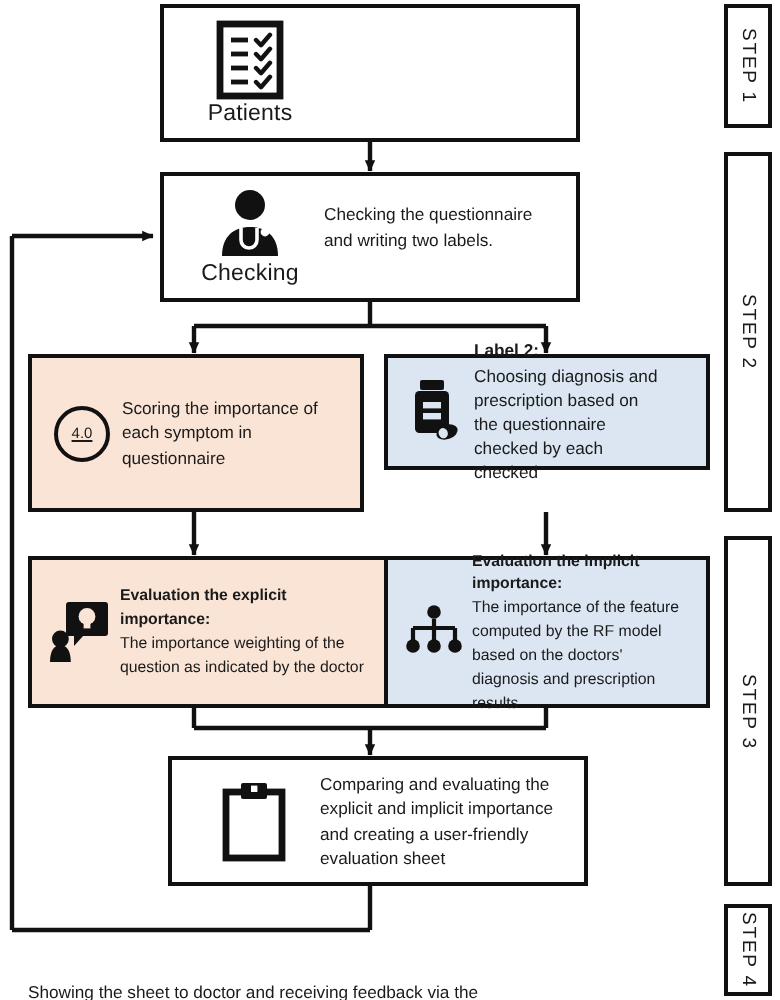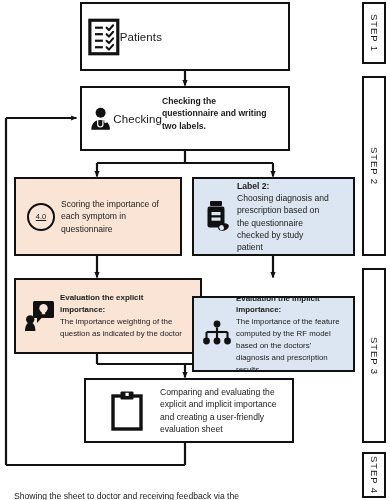--- a/index.html
+++ b/index.html
@@ -47,21 +47,21 @@
     border-width: 2.5px;
   }
   .box.tinted-blue {
     background: #dbe6f2;
     border-width: 2.5px;
   }
 
   .icon-cell {
     flex: 0 0 auto;
     display: flex;
-    flex-direction: row;
+    flex-direction: column;
     align-items: center;
     justify-content: center;
   }
   .icon-label {
     font-size: 11.5px;
     font-weight: 400;
     color: #1a1a1a;
     margin-top: 1px;
     letter-spacing: 0.1px;
     white-space: nowrap;
@@ -182,71 +182,71 @@
   <div class="box" style="left:80px; top:86px; width:210px; height:65px; padding:4px 8px 4px 6px;">
     <div class="icon-cell" style="width:74px;">
       <svg width="38" height="36" viewBox="0 0 38 36">
         <circle cx="19" cy="8.5" r="7.5" fill="#111111"></circle>
         <path d="M5,34 C5,24 11,19.5 19,19.5 C27,19.5 33,24 33,34 Z" fill="#111111"></path>
         <path d="M14.5,20 L14.5,26 A4,4 0 0 0 22.5,26 L22.5,20" fill="none" stroke="#ffffff" stroke-width="1.8"></path>
         <circle cx="26.5" cy="22" r="2.2" fill="#ffffff"></circle>
       </svg>
       <div class="icon-label">Checking</div>
     </div>
-    <div class="text-cell actor-text" style="padding-right:6px; padding-bottom:10px;font-weight:bold;">
+    <div class="text-cell actor-text" style="padding-right:6px; padding-bottom:10px;">
       <span>Checking the questionnaire and writing two labels.</span>
     </div>
   </div>
 
   <div class="box tinted-orange" style="left:14px; top:177px; width:168px; height:79px; padding:5px 7px 5px 5px;">
     <div class="icon-cell" style="width:40px;text-decoration:underline;">
       <div class="badge-circle">
         <span>4.0</span>
       </div>
     </div>
     <div class="text-cell" style="padding-right:4px;">
       <span>Scoring the importance of each symptom in questionnaire</span>
     </div>
   </div>
 
-  <div class="box tinted-blue" style="left:192px; top:177px; width:163px; height:79px; padding:5px 18px 5px 5px;">
+  <div class="box tinted-blue" style="left:192px; top:177px; width:163px; height:58px; padding:5px 18px 5px 5px;">
     <div class="icon-cell" style="width:38px;">
       <svg width="26" height="34" viewBox="0 0 26 34">
         <rect x="5" y="1" width="12" height="5" rx="1" fill="#111111"></rect>
         <rect x="2.5" y="6.5" width="17" height="21" rx="2.2" fill="#111111"></rect>
         <rect x="6.5" y="12" width="9" height="3.2" fill="#dbe6f2"></rect>
         <rect x="6.5" y="17.5" width="9" height="3.2" fill="#dbe6f2"></rect>
         <ellipse cx="18.5" cy="27" rx="5.5" ry="3.6" fill="#111111" transform="rotate(-18 18.5 27)"></ellipse>
         <ellipse cx="16.6" cy="27.6" rx="2.3" ry="2.6" fill="#dbe6f2" transform="rotate(-18 16.6 27.6)"></ellipse>
       </svg>
     </div>
     <div class="text-cell" style="padding-right:4px;">
       <span class="lead">Label 2:</span>
-      <span>Choosing diagnosis and prescription based on the questionnaire checked by study patient</span>
+      <span>Choosing diagnosis and prescription based on the questionnaire checked by each checked</span>
     </div>
   </div>
 
   <div class="box tinted-orange" style="left:14px; top:278px; width:188px; height:76px; padding:5px 6px 5px 4px;">
     <div class="icon-cell" style="width:40px;">
       <svg width="30" height="32" viewBox="0 0 30 32">
         <rect x="8" y="1" width="21" height="17" rx="1.5" fill="#111111"></rect>
         <path d="M12,17.5 L12,23 L17,17.5 Z" fill="#111111"></path>
         <circle cx="18.5" cy="8.2" r="4.2" fill="#fae4d6"></circle>
         <rect x="16.8" y="11.6" width="3.4" height="2.6" fill="#fae4d6"></rect>
         <circle cx="5.2" cy="19.5" r="4.2" fill="#111111"></circle>
         <path d="M0,31 C0,25 2.4,22.5 5.2,22.5 C8,22.5 10.4,25 10.4,31 Z" fill="#111111"></path>
       </svg>
     </div>
     <div class="text-cell" style="font-size:7.9px; line-height:1.5; padding-right:4px;">
       <span class="lead">Evaluation the explicit importance:</span>
       <span>The importance weighting of the question as indicated by the doctor</span>
     </div>
   </div>
 
-  <div class="box tinted-blue" style="left:192px; top:296px; width:163px; height:76px; padding:5px 6px 5px 4px;">
+  <div class="box tinted-blue" style="left:192px; top:278px; width:163px; height:76px; padding:5px 6px 5px 4px;">
     <div class="icon-cell" style="width:38px;">
       <svg width="30" height="28" viewBox="0 0 30 28">
         <circle cx="15" cy="4" r="3.4" fill="#111111"></circle>
         <line x1="15" y1="7.4" x2="15" y2="12" stroke="#111111" stroke-width="2.1"></line>
         <line x1="4.5" y1="12" x2="25.5" y2="12" stroke="#111111" stroke-width="2.1"></line>
         <line x1="4.5" y1="12" x2="4.5" y2="18" stroke="#111111" stroke-width="2.1"></line>
         <line x1="15" y1="12" x2="15" y2="18" stroke="#111111" stroke-width="2.1"></line>
         <line x1="25.5" y1="12" x2="25.5" y2="18" stroke="#111111" stroke-width="2.1"></line>
         <circle cx="4.5" cy="21" r="3.4" fill="#111111"></circle>
         <circle cx="15" cy="21" r="3.4" fill="#111111"></circle>

